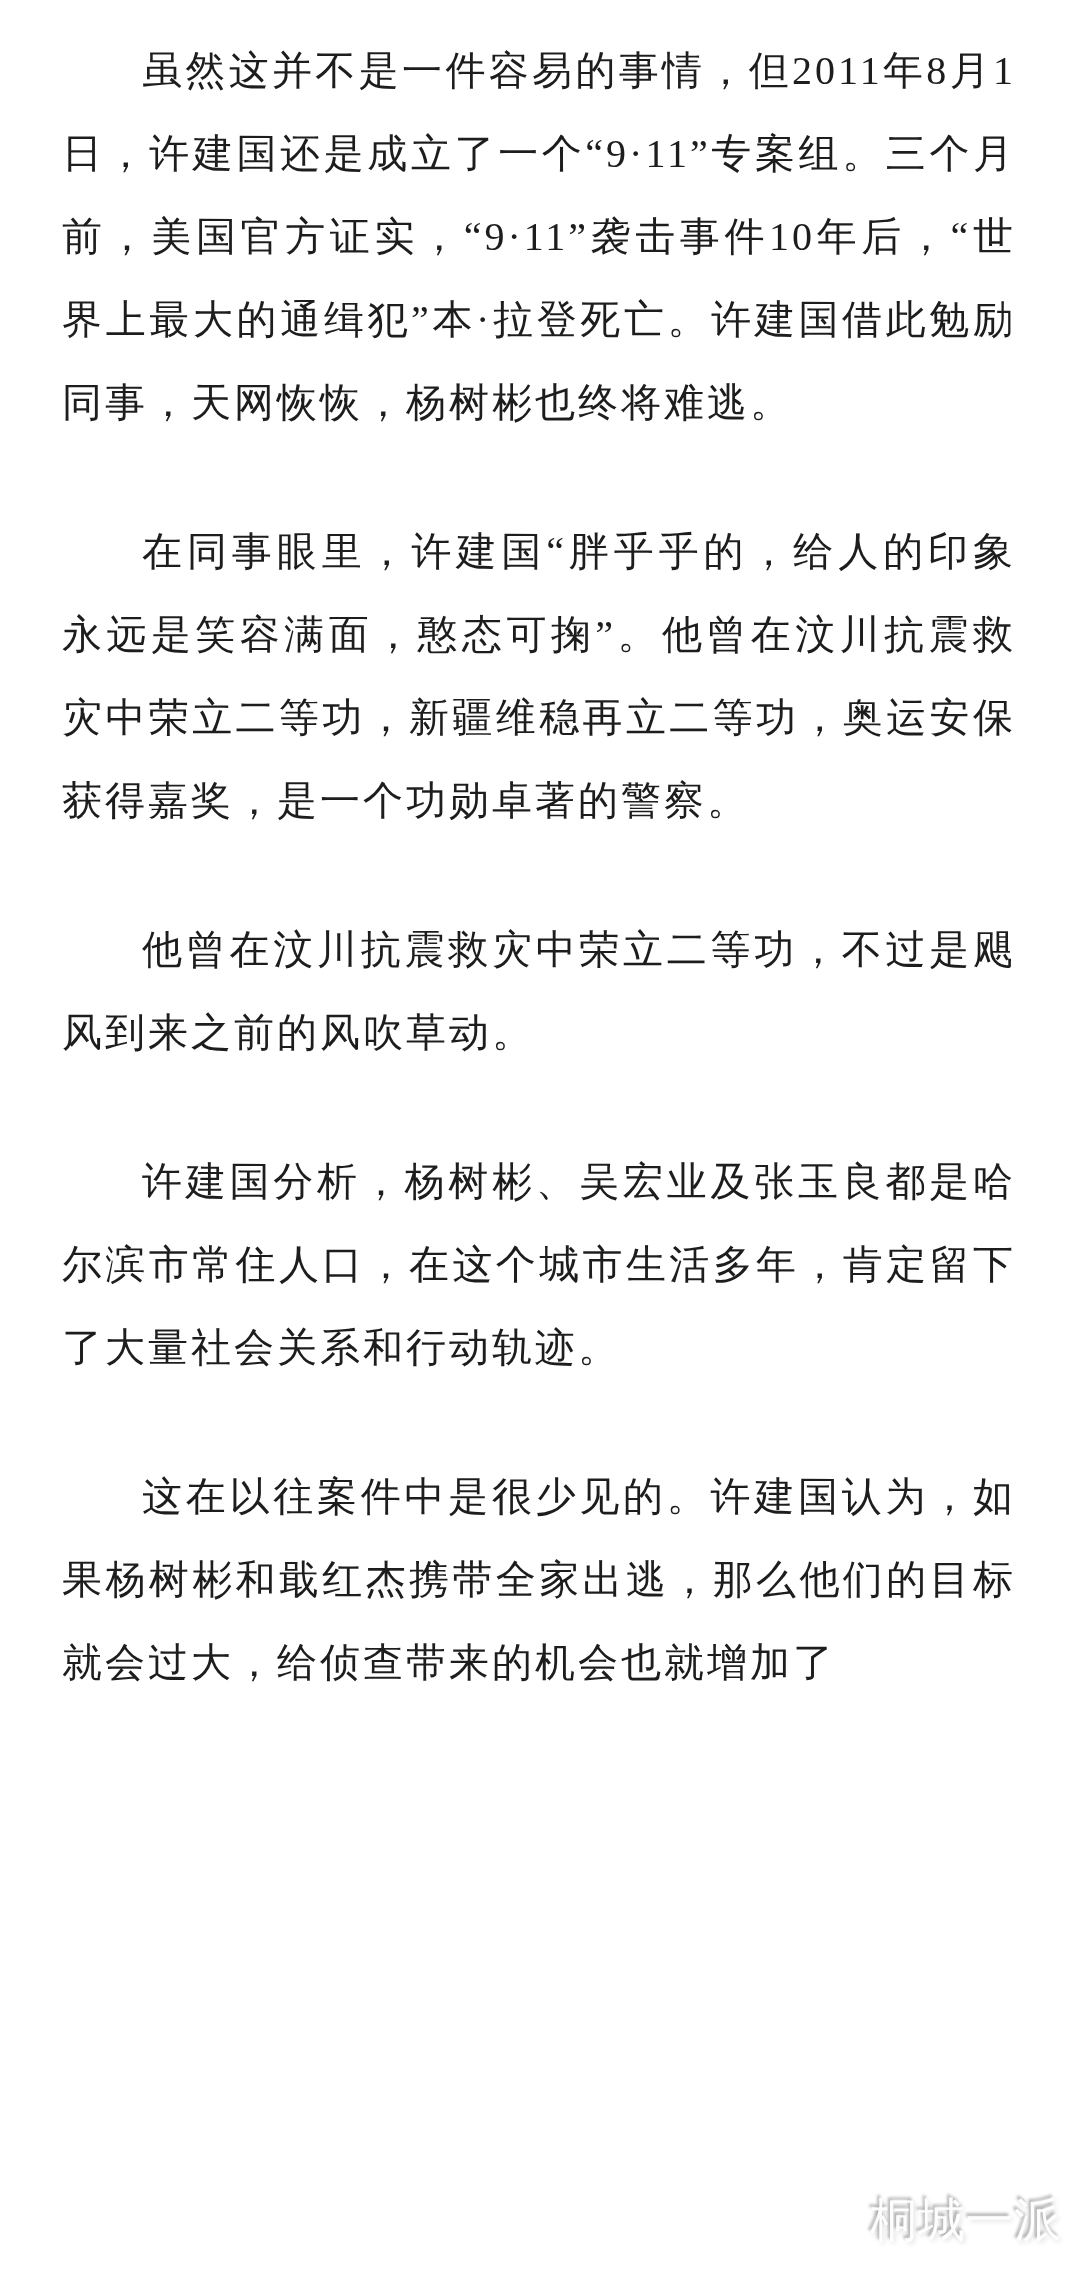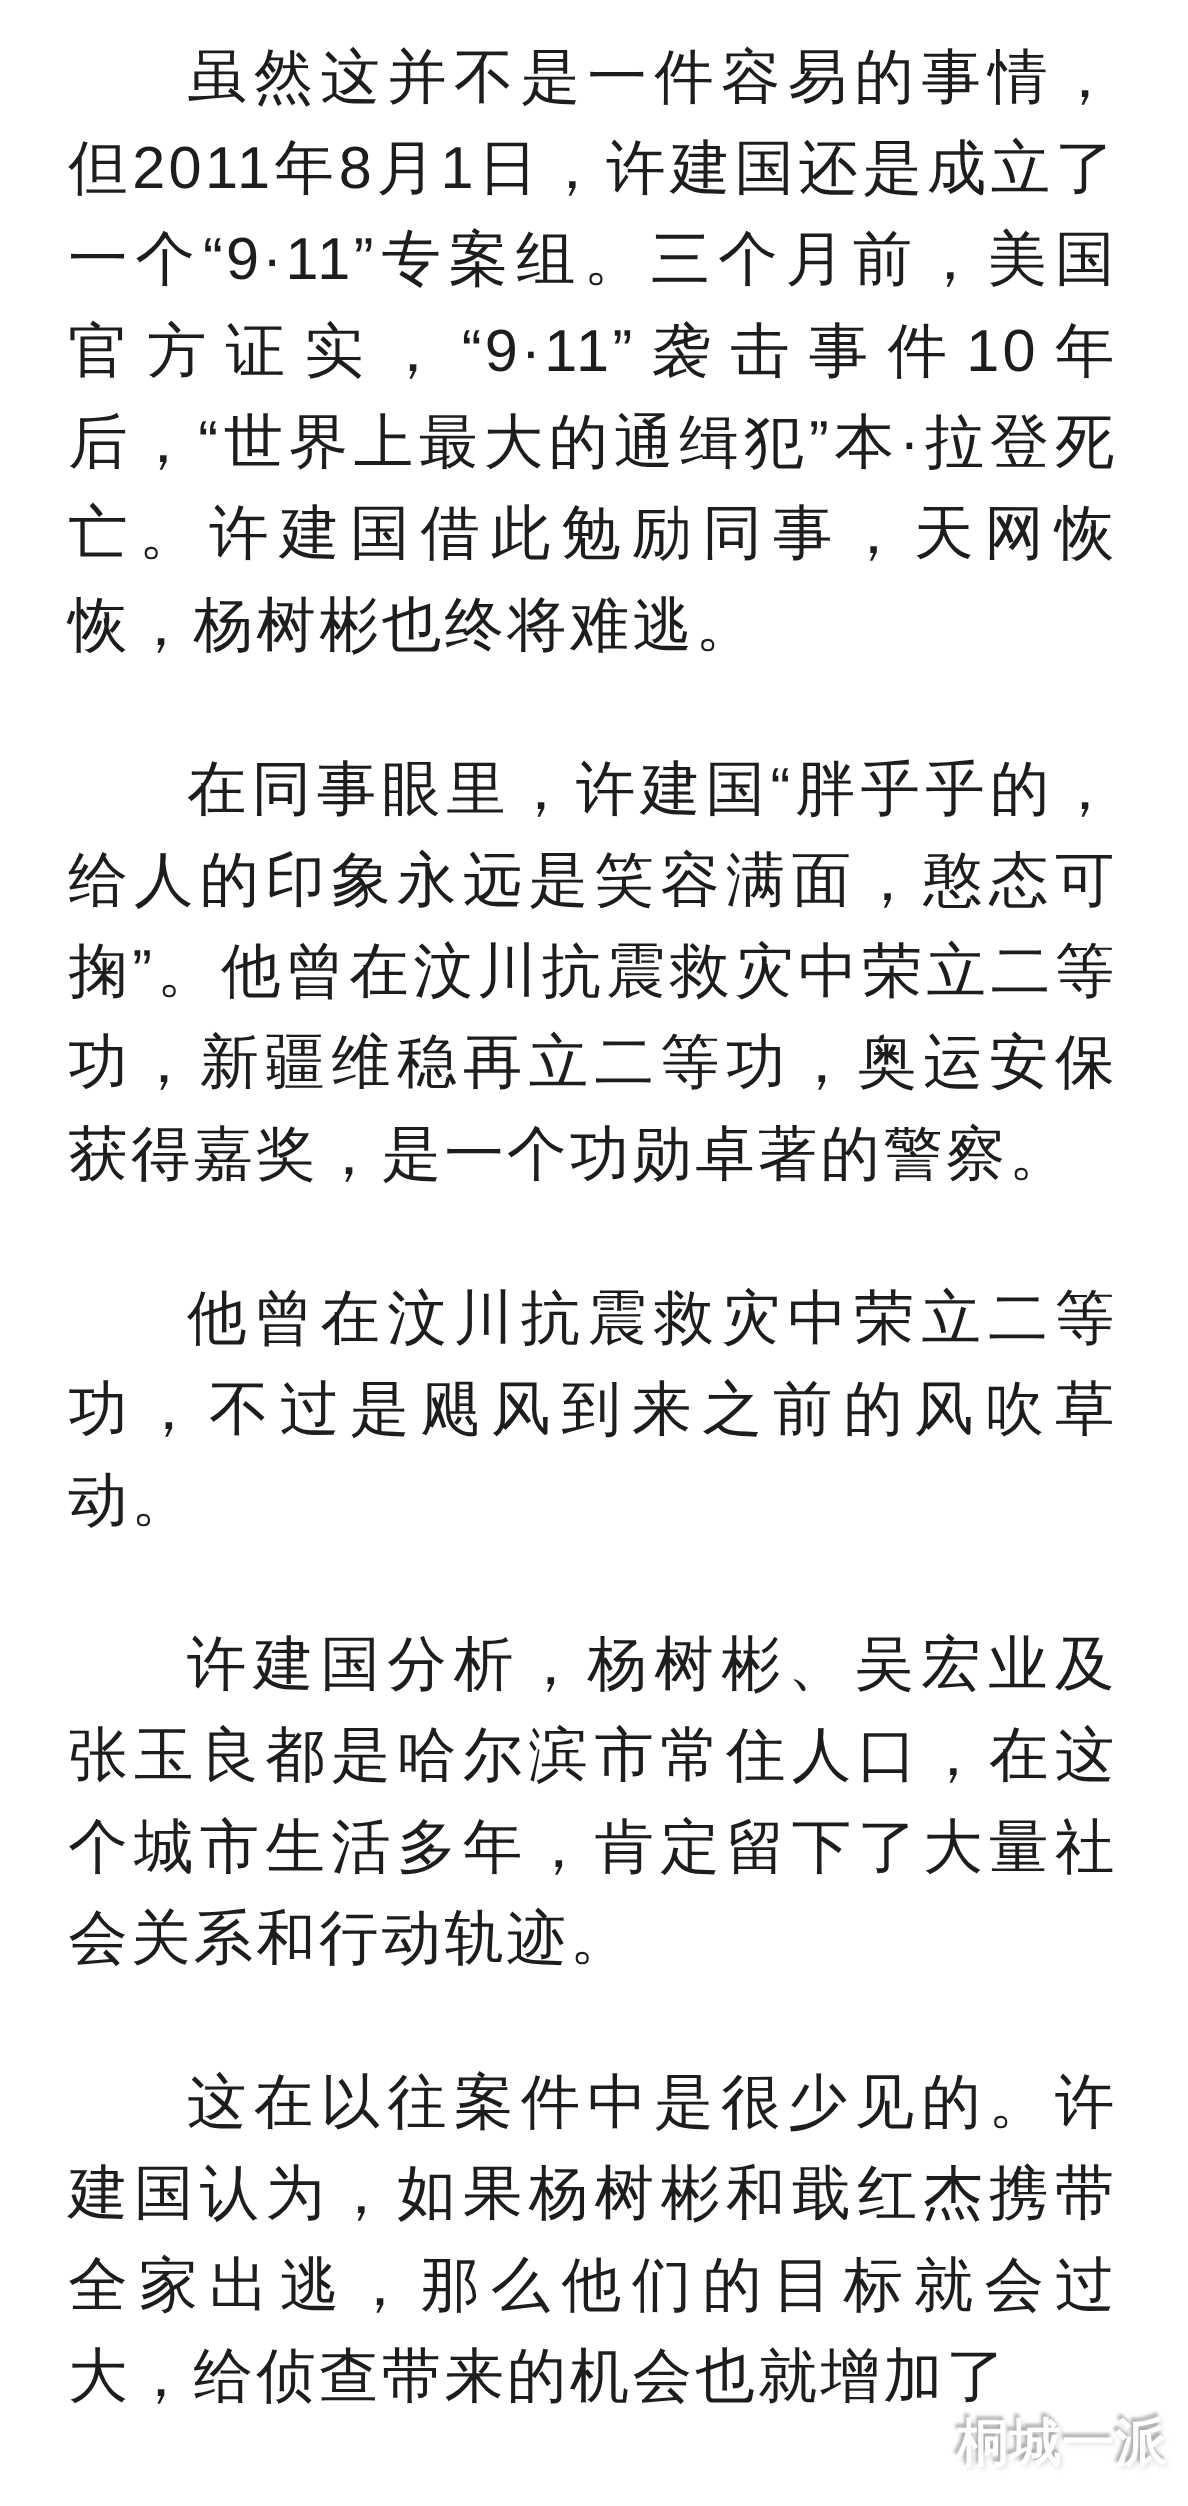--- a/index.html
+++ b/index.html
@@ -16,39 +16,40 @@
   }
   .article {
     position: absolute;
     top: 0;
     left: 0;
     width: 956px;
     padding: 29px 62px 0 62px;
   }
   .para {
     margin: 0 2px 66px 0;
-    font-size: 54px;
+    font-size: 40px;
     line-height: 83px;
     letter-spacing: 3px;
     color: #1d1d1d;
     text-align: justify;
     text-justify: inter-character;
     text-indent: 2em;
     font-weight: 400;
+    font-family: Liberation Serif, serif;
   }
   .para:last-child {
     margin-bottom: 0;
   }
   .watermark {
     position: absolute;
     right: 18px;
     bottom: 26px;
     font-size: 47px;
     letter-spacing: 1px;
-    font-weight: 700;
+    font-weight: 400;
     color: rgba(255, 255, 255, 0.96);
     text-shadow: -2px -3px 3px rgba(0, 0, 0, 0.30),
                   2px  2px 5px rgba(0, 0, 0, 0.12);
     z-index: 5;
     white-space: nowrap;
     pointer-events: none;
   }
 </style>
 </head>
 <body>

